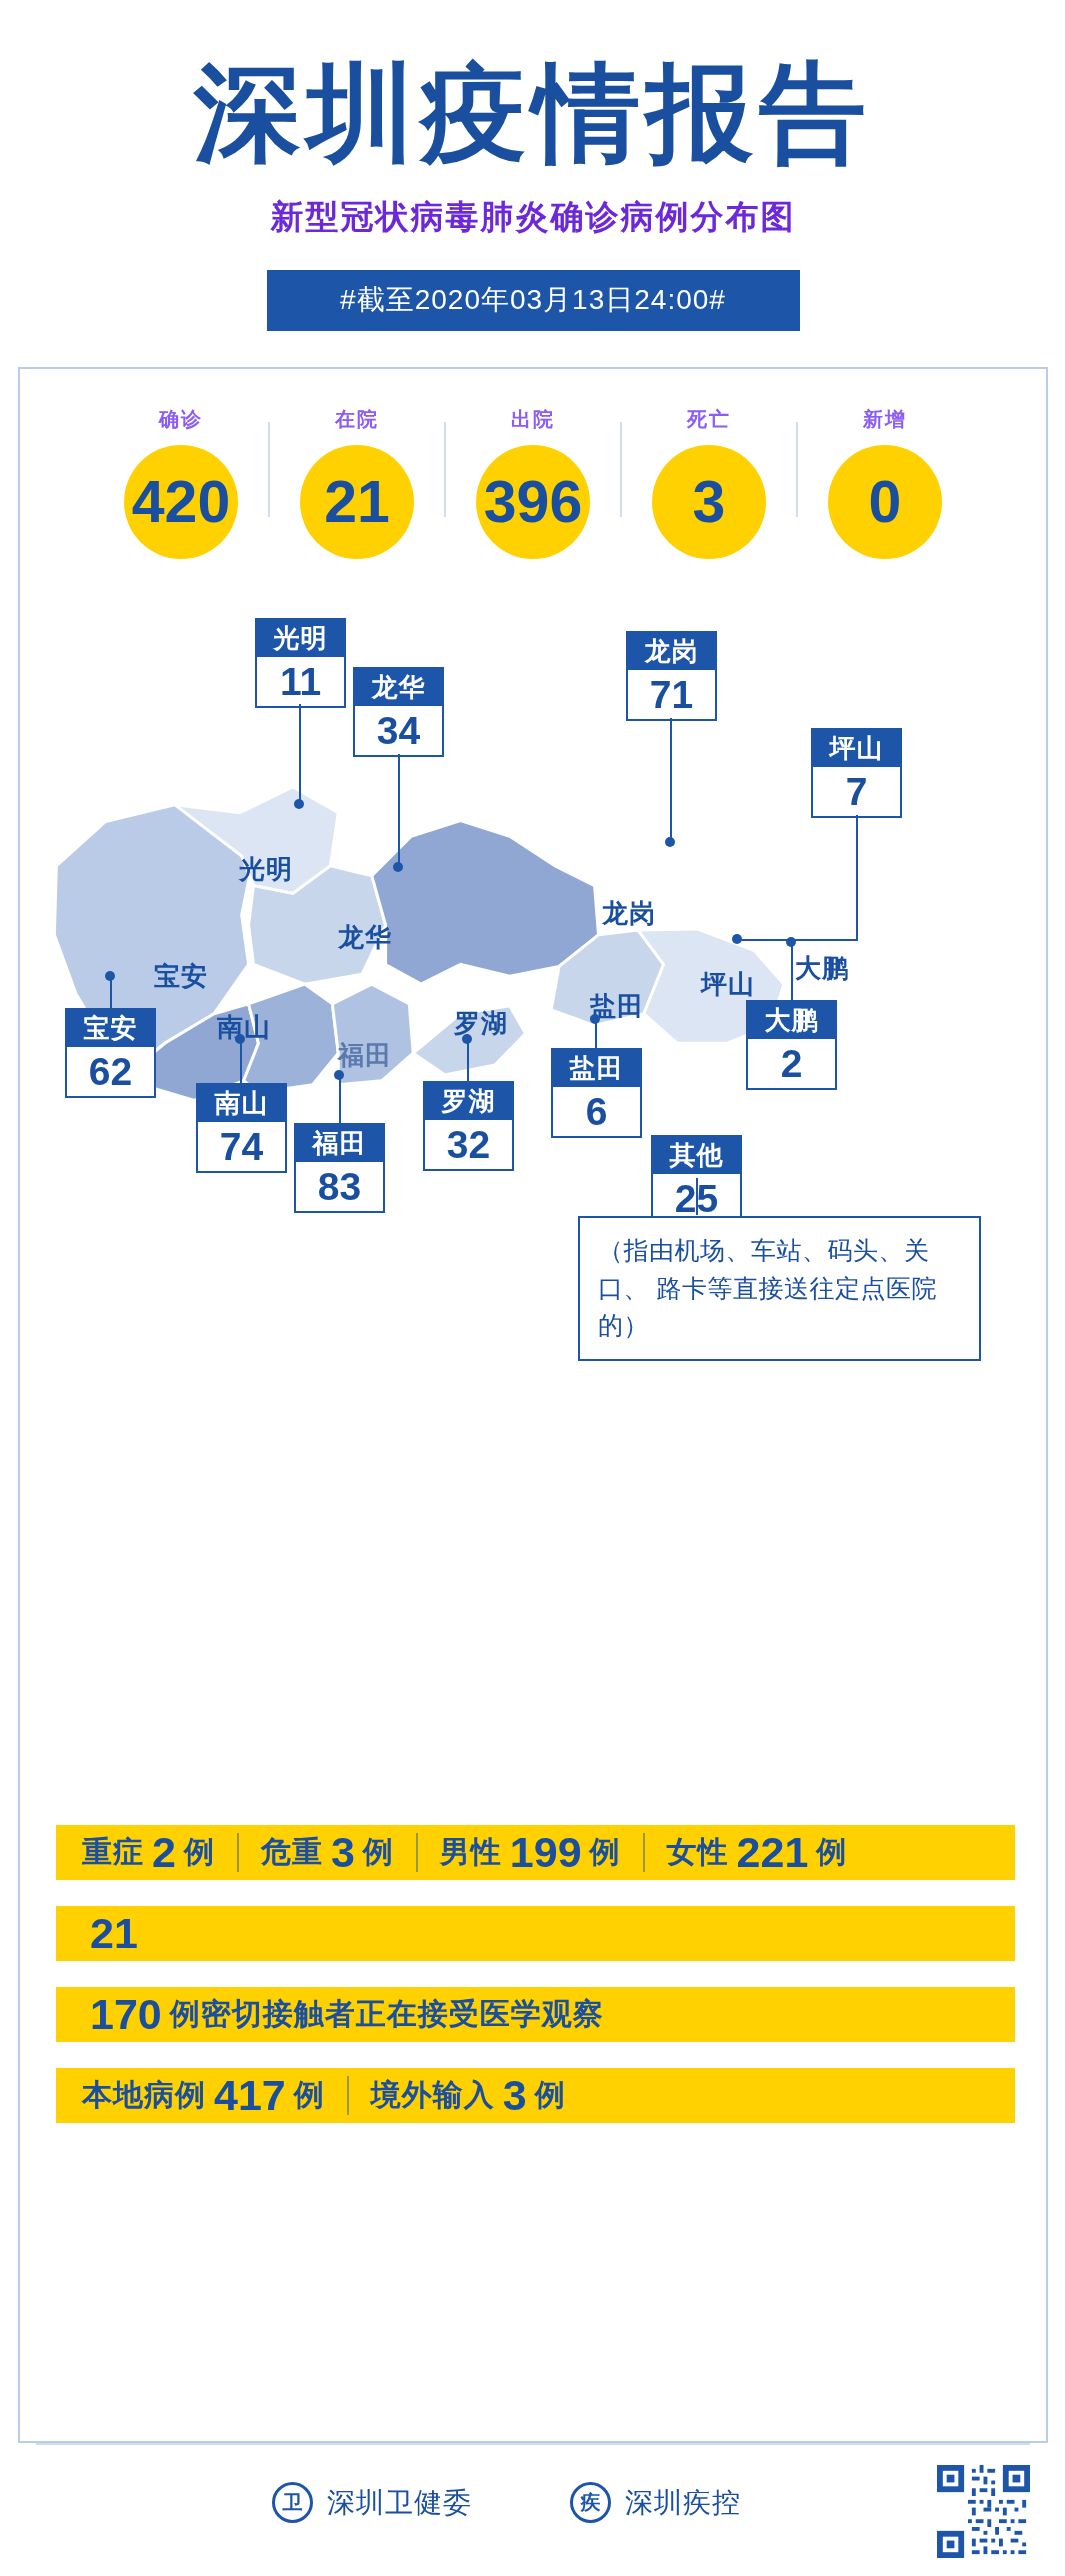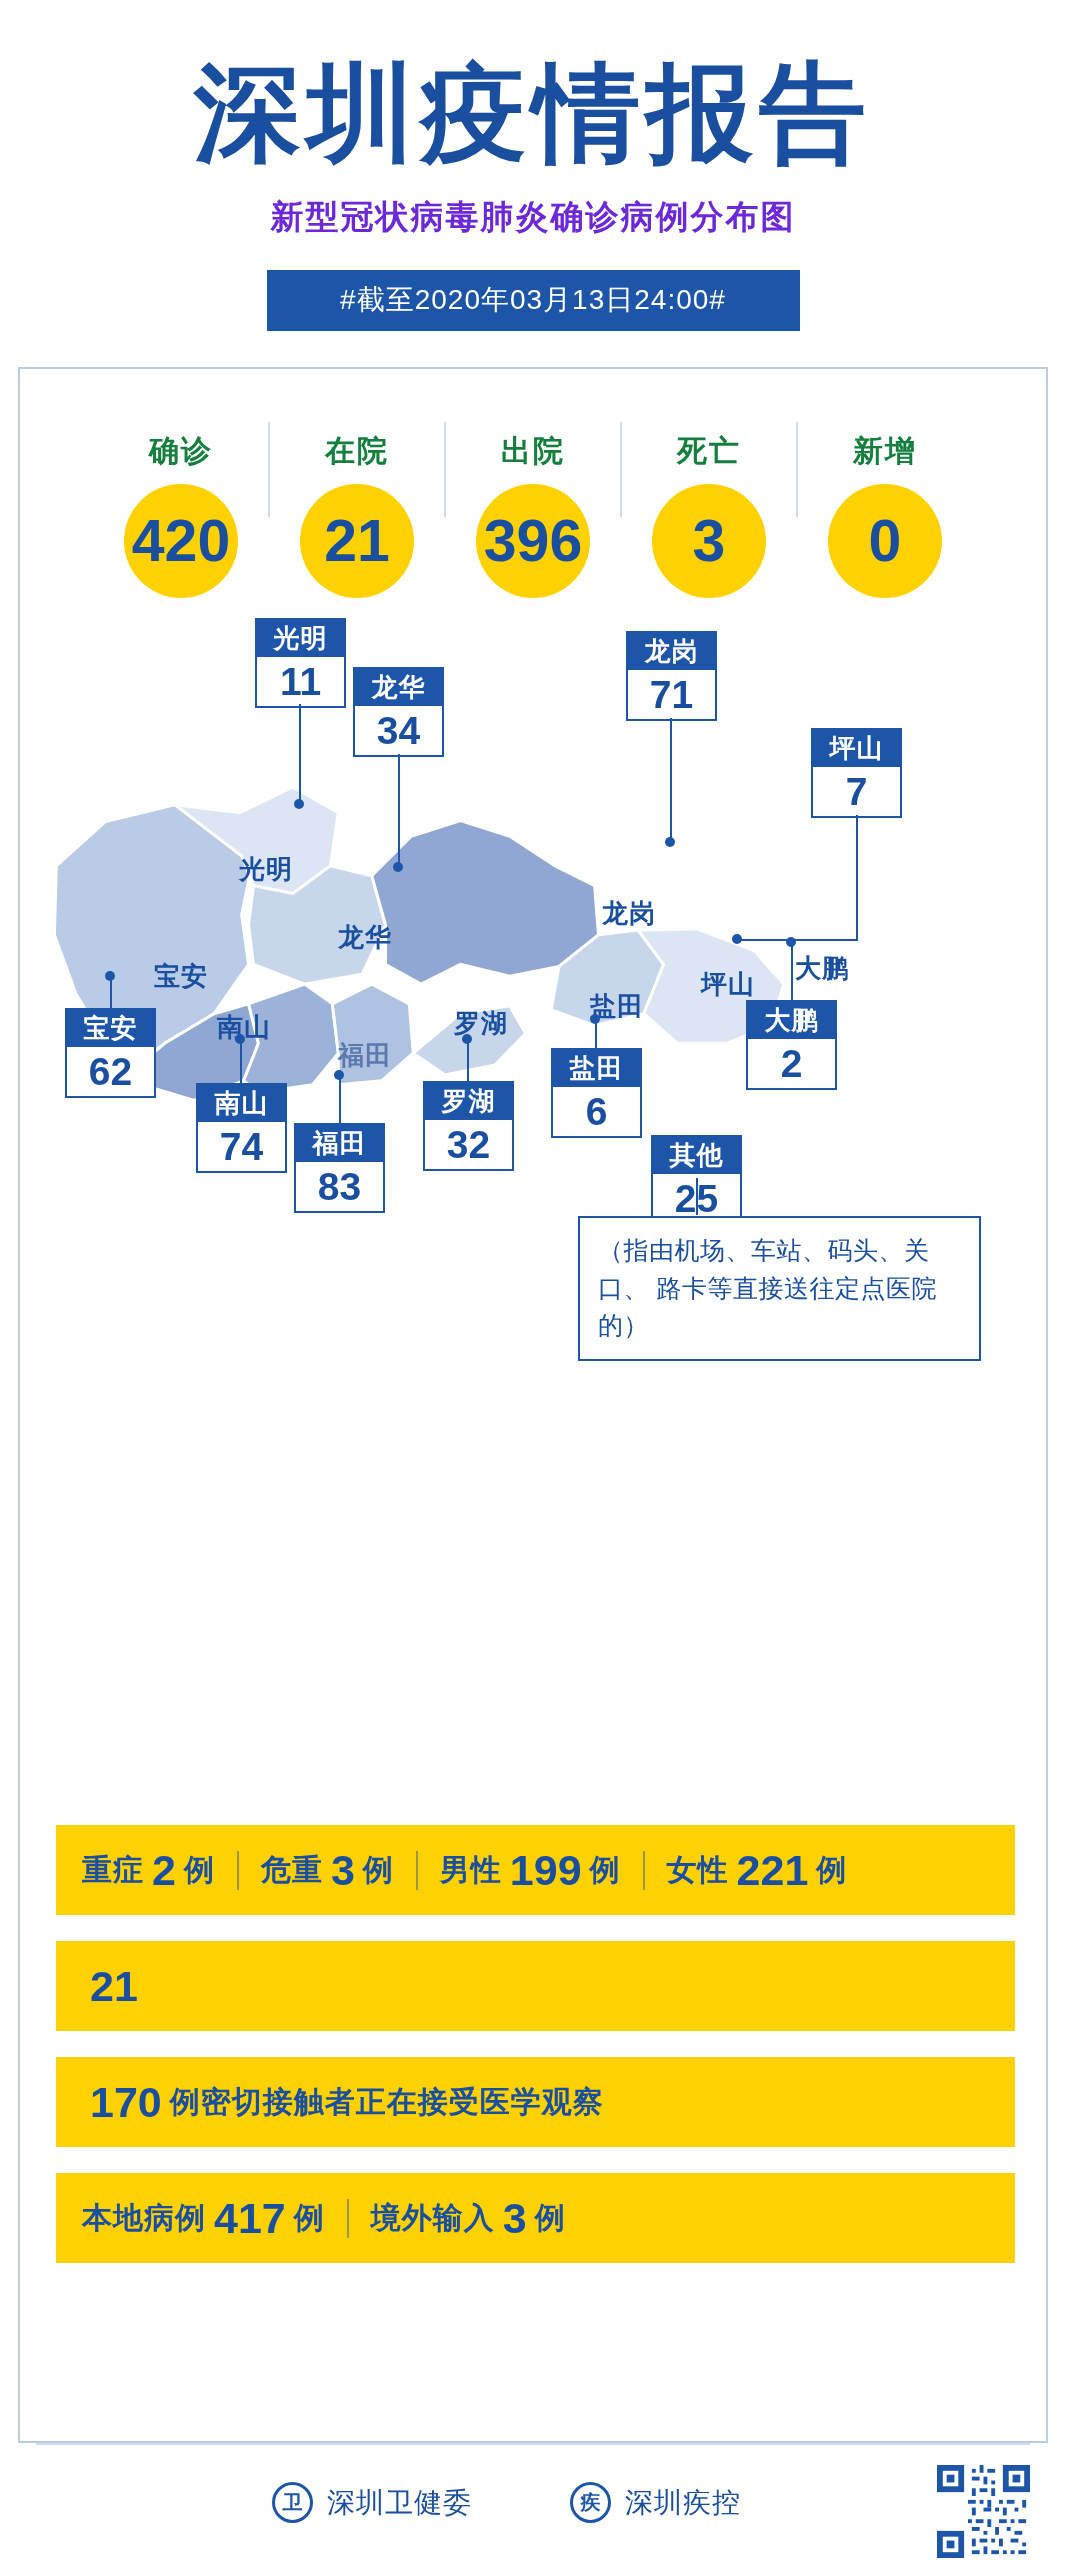--- a/index.html
+++ b/index.html
@@ -73,25 +73,24 @@
     align-items: flex-start;
     padding-top: 37px;
     gap: 0;
   }
   .sum-item {
     width: 174px;
     text-align: center;
     position: relative;
   }
   .sum-label {
-    font-size: 30px;
-    font-weight: bold;
-    color: #15803d;
+    font-size: 20px;
+    font-weight: bold;
+    color: #8b5cf6;
     letter-spacing: 2px;
-    margin-top: 25px;
   }
   .circle {
     margin: 12px auto 0;
     width: 114px;
     height: 114px;
     border-radius: 50%;
     background: #ffd100;
     display: flex;
     align-items: center;
     justify-content: center;
@@ -186,21 +185,21 @@
 
   
   .bars {
     position: absolute;
     left: 36px;
     top: 1456px;
     width: 959px;
   }
   .bar {
     background: #ffd100;
-    height: 90px;
+    height: 55px;
     display: flex;
     align-items: center;
     padding: 0 26px;
     box-sizing: border-box;
     margin-bottom: 26px;
     color: #1a4fa0;
     font-weight: bold;
   }
   .bar .t {
     font-size: 30px;

